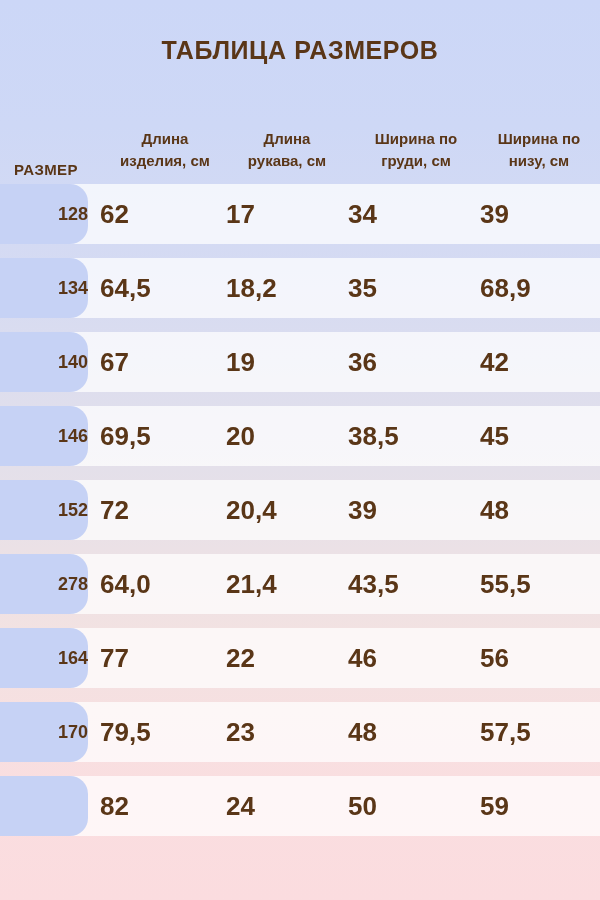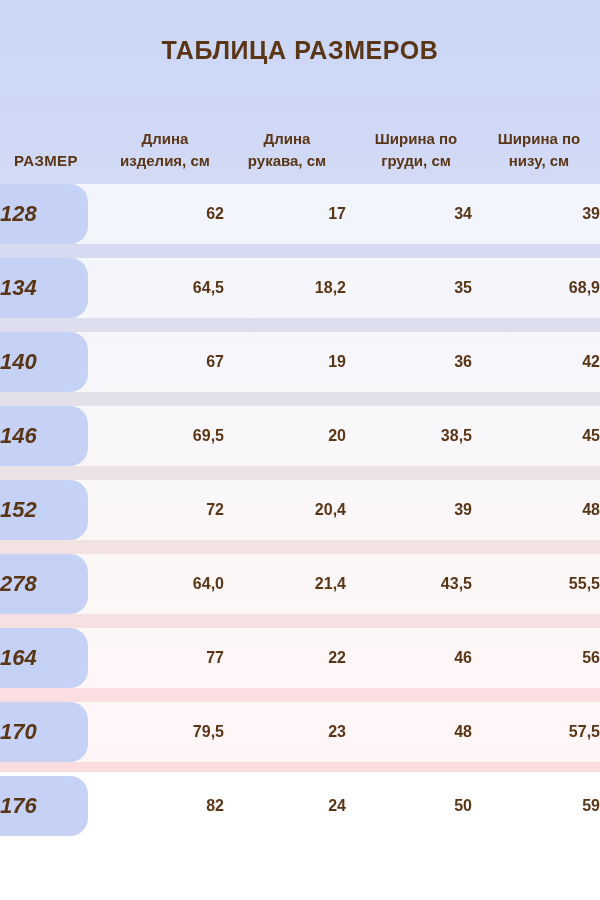--- a/index.html
+++ b/index.html
@@ -10,21 +10,21 @@
   body {
     width: 600px;
     height: 900px;
     overflow: hidden;
     font-family: "Liberation Sans", sans-serif;
   }
 
   #page {
     position: relative;
     width: 600px;
-    height: 772px;
+    height: 900px;
     background: linear-gradient(
       to bottom,
       #ccd7f7 0%,
       #ced8f6 14%,
       #d6dbf2 32%,
       #e4e0ea 52%,
       #f2e2e2 70%,
       #fadee0 88%,
       #fbdcdf 100%
     );
@@ -59,21 +59,21 @@
     text-align: center;
     color: #5a3617;
     font-size: 15px;
     font-weight: bold;
     line-height: 1.45;
     top: 0;
     margin-top: 20px;
   }
 
   .hcell.one-line {
-    top: 22px;
+    top: 31px;
   }
 
   #h-size      { left: 0px;   width: 92px; letter-spacing: 0.4px; }
   #h-len       { left: 103px; width: 124px; }
   #h-sleeve    { left: 228px; width: 118px; }
   #h-chest     { left: 348px; width: 136px; }
   #h-bottom    { left: 478px; width: 122px; }
 
   
   #rows {
@@ -109,41 +109,40 @@
     border-radius: 0 18px 18px 0;
   }
 
   .size-pill-inner {
     position: absolute;
     left: 0;
     top: 0;
     width: 88px;
     height: 60px;
     line-height: 60px;
+    text-align: right;
+    font-size: 18px;
+    font-weight: bold;
+    color: #5a3617;
+  }
+
+  .cell {
+    position: absolute;
+    top: 0;
+    height: 60px;
+    line-height: 60px;
     text-align: left;
-    font-size: 22px;
-    font-weight: bold;
-    color: #5a3617;
-    font-style: italic;
-  }
-
-  .cell {
-    position: absolute;
-    top: 0;
-    height: 60px;
-    line-height: 60px;
-    text-align: right;
-    font-size: 16px;
+    font-size: 26px;
     font-weight: bold;
     color: #5a3617;
   }
 
   .c0 { left: 100px; width: 124px; }
   .c1 { left: 226px; width: 120px; }
-  .c2 { left: 340px; width: 132px; }
+  .c2 { left: 348px; width: 132px; }
   .c3 { left: 480px; width: 120px; }
 </style>
 </head>
 <body>
 
 <div id="page">
 
   <div id="title">ТАБЛИЦА РАЗМЕРОВ</div>
 
   <div id="header-row">
@@ -237,21 +236,20 @@
         <div class="size-pill"></div>
         <div class="size-pill-inner">170</div>
         <div class="cell c0">79,5</div>
         <div class="cell c1">23</div>
         <div class="cell c2">48</div>
         <div class="cell c3">57,5</div>
       </div>
       <div class="row">
         <div class="row-strip"></div>
         <div class="size-pill"></div>
-        <div class="size-pill-inner">176</div>
         <div class="cell c0">82</div>
         <div class="cell c1">24</div>
         <div class="cell c2">50</div>
         <div class="cell c3">59</div>
       </div>
     </div>
 
 </div>
 
 </body></html>

